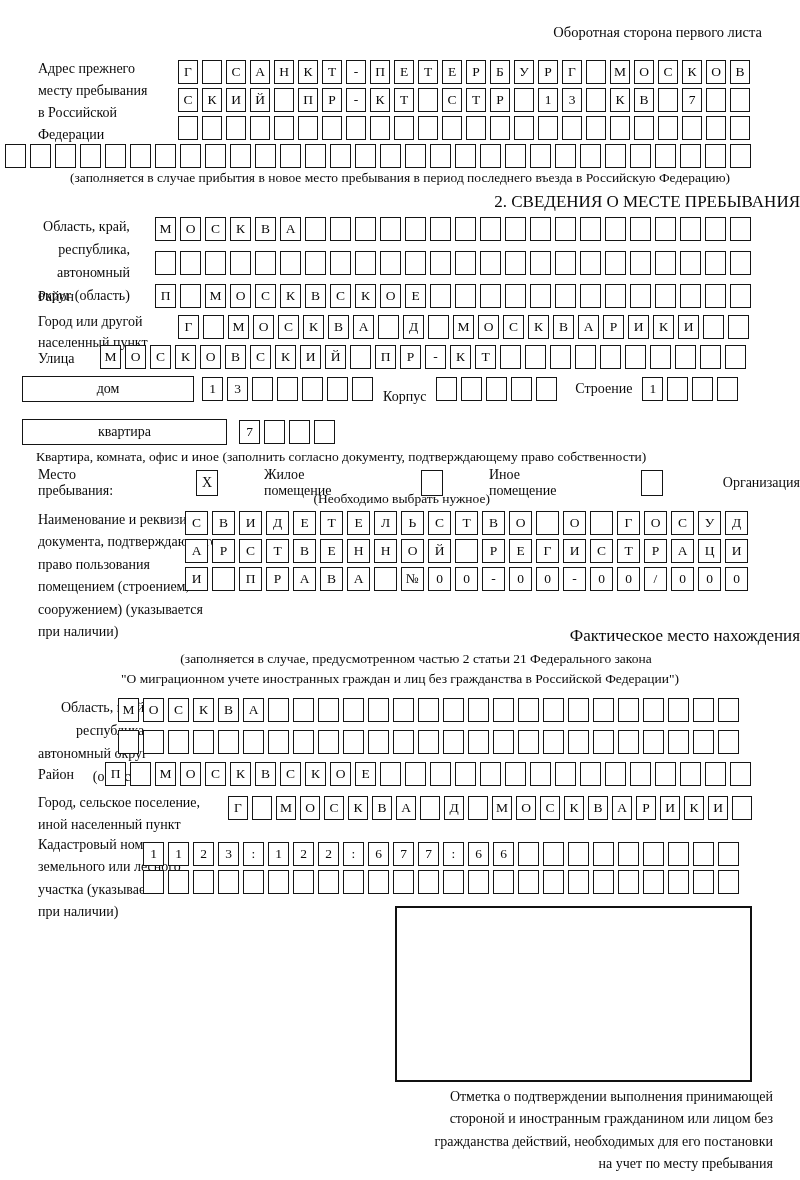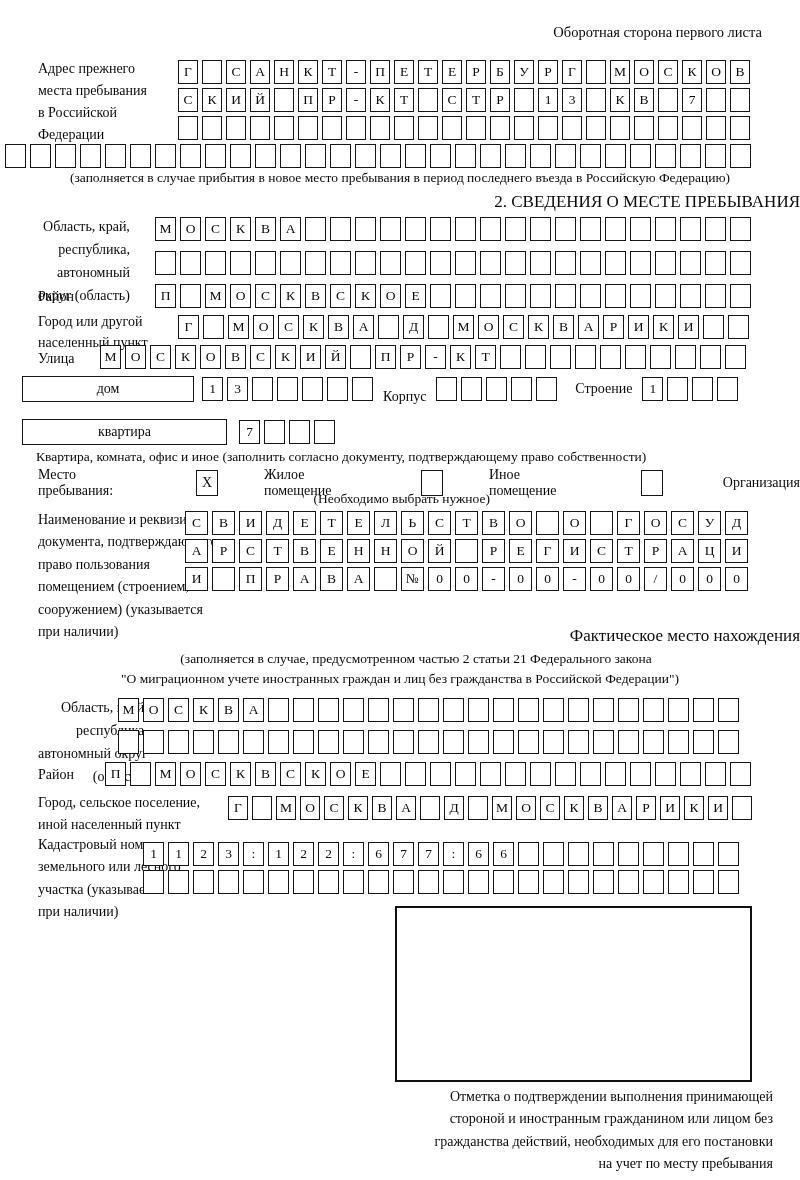--- a/index.html
+++ b/index.html
@@ -35,21 +35,21 @@
 </style>
 </head>
 <body>
 
 <div class="page">
 
   <div class="hdr-note">Оборотная сторона первого листа</div>
 
   <div class="lbl" style="left:38px;top:58px;">
       <div>Адрес прежнего</div>
-      <div>места пребывания</div>
+      <div>месту пребывания</div>
       <div>в Российской</div>
       <div>Федерации</div>
     </div>
   <div class="cellrow p24" style="left:178px;top:60px;">
       <span class="cell">Г</span>
       <span class="cell"></span>
       <span class="cell">С</span>
       <span class="cell">А</span>
       <span class="cell">Н</span>
       <span class="cell">К</span>

